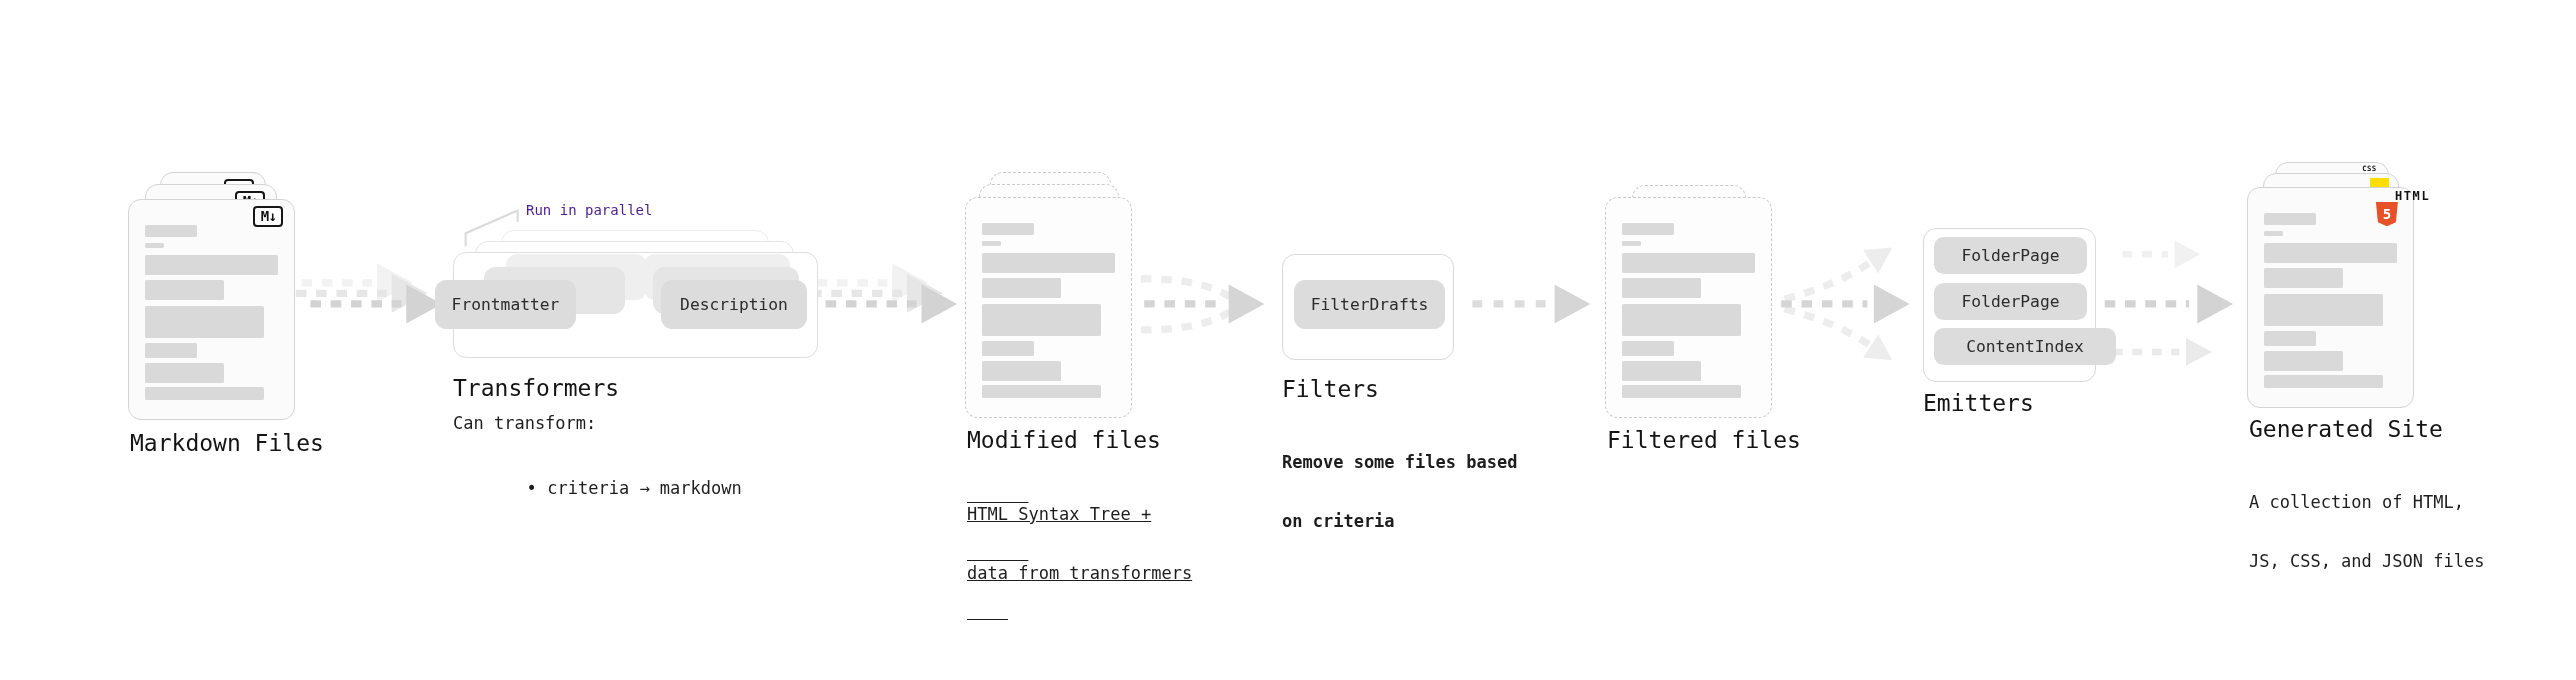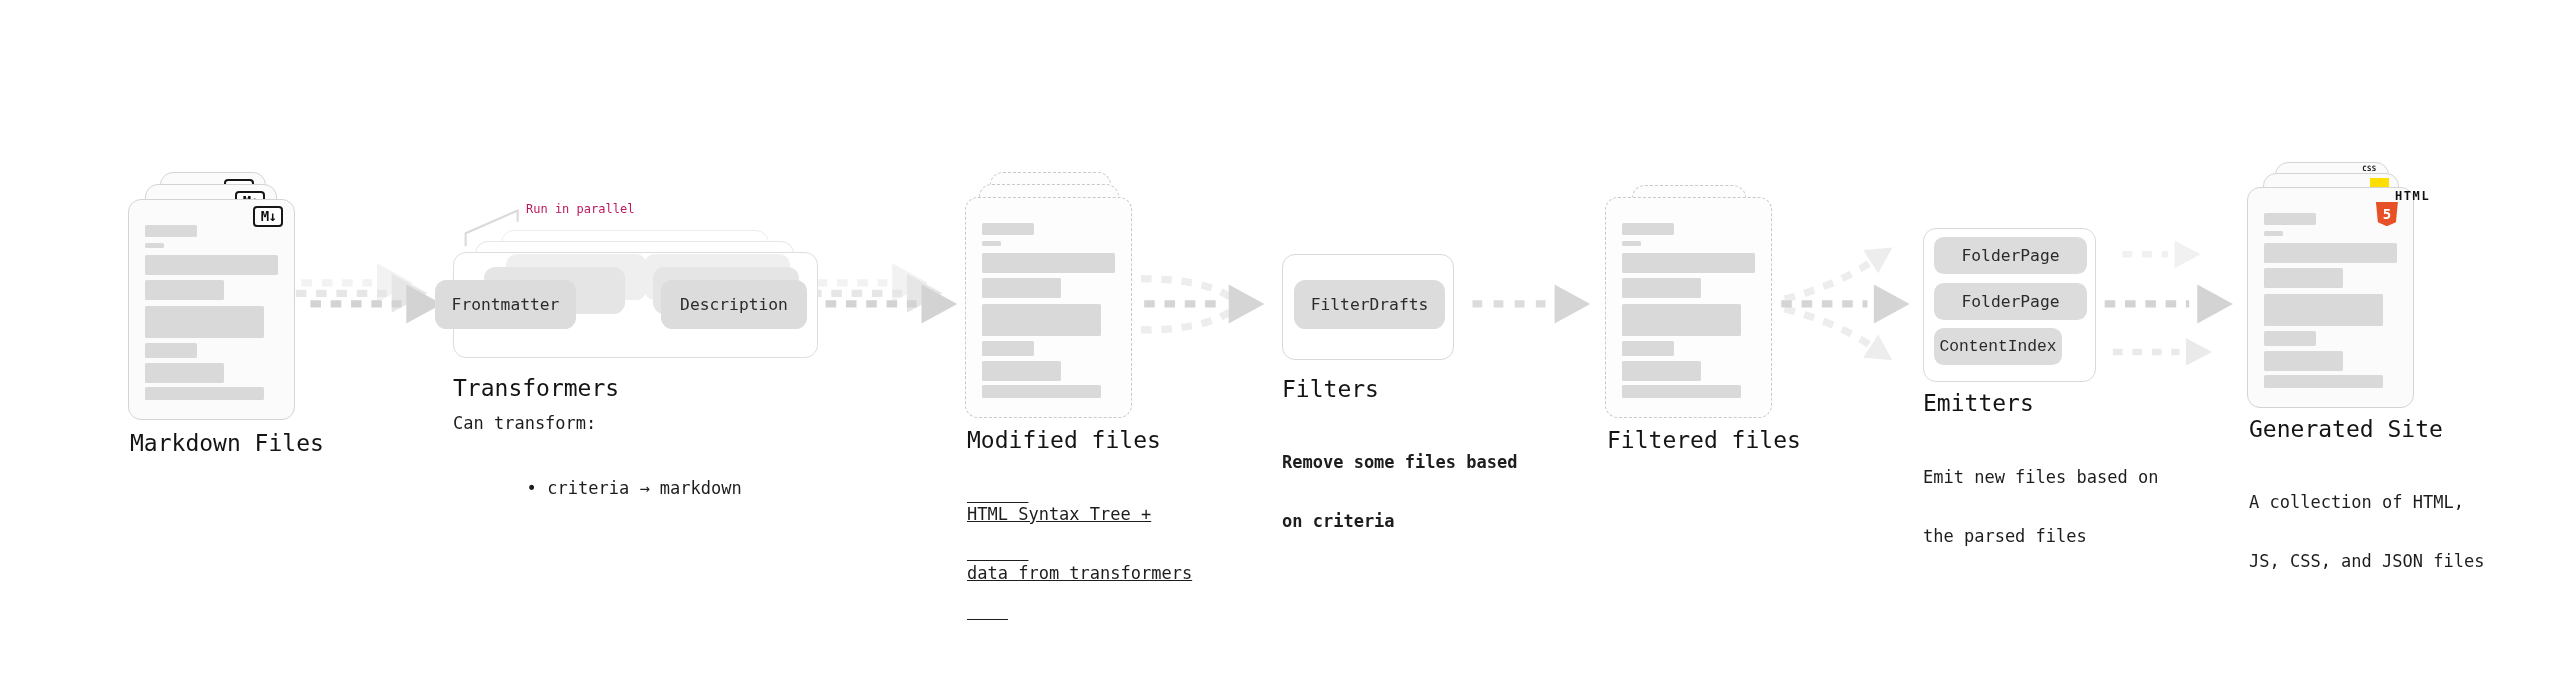--- a/index.html
+++ b/index.html
@@ -49,21 +49,21 @@
   .pill.ghost2{background:#efefef;}
 
   
   .panel{position:absolute;box-sizing:border-box;border:1.6px solid #d9d9d9;border-radius:13px;background:#fff;}
 
   
   .title{position:absolute;font-size:23px;color:#141414;white-space:pre;}
   .sub{position:absolute;font-size:17px;line-height:19.5px;color:#1d1d1d;white-space:pre;}
   .bullet-row{position:absolute;font-size:17px;color:#1d1d1d;white-space:pre;}
   .bullet-row .b{display:inline-block;margin-right:10.6px;}
-  .callout{position:absolute;font-size:12px;color:#be185d;white-space:pre;}
+  .callout{position:absolute;font-size:14px;color:#4c1d95;white-space:pre;}
 </style>
 </head>
 <body>
 
 <div id="canvas">
 
   <svg class="arrows" width="2576" height="681" viewBox="0 0 3170 838">
     <defs>
       <g id="sarrow">
         <line x1="0" y1="0" x2="112" y2="0" stroke="currentColor" stroke-width="9" stroke-dasharray="13 12"></line>
@@ -209,26 +209,22 @@
           <div class="bar" style="left: 16.3px; top: 143px; width: 52px; height: 14.6px;"></div>
           <div class="bar" style="left: 16.3px; top: 163px; width: 79px; height: 19.5px;"></div>
           <div class="bar" style="left: 16.3px; top: 187px; width: 119px; height: 13px;"></div>
         </div>
     </div>
     <div class="title" style="left:1607px;top:427px;">Filtered files</div>
 
     <div class="panel" style="left:1923px;top:228px;width:173px;height:154px;"></div>
     <div class="pill" style="left:1934px;top:237px;width:153px;height:37px;border-radius:9.8px;">FolderPage</div>
     <div class="pill" style="left:1934px;top:283px;width:153px;height:37px;border-radius:9.8px;">FolderPage</div>
-    <div class="pill" style="left:1934px;top:328px;width:128px;height:37px;border-radius:9.8px;font-family:Liberation Mono, monospace;">ContentIndex</div>
+    <div class="pill" style="left:1934px;top:328px;width:182px;height:37px;border-radius:9.8px;">ContentIndex</div>
     <div class="title" style="left:1923px;top:390px;">Emitters</div>
-    <div class="sub" style="left:1923px;top:429px;">
-      <div>Emit new files based on</div>
-      <div>the parsed files</div>
-    </div>
 
     <div class="doc" style="left:2275px;top:162px;width:114px;">
       <div class="css-badge">
         <div class="txt">CSS</div>
         <div class="bar2" style="background: rgb(41, 101, 241);"></div>
       </div>
     </div>
     <div class="doc" style="left:2263px;top:173px;width:136px;">
       <div class="js-badge" style="background: rgb(255, 222, 0);"></div>
     </div>

